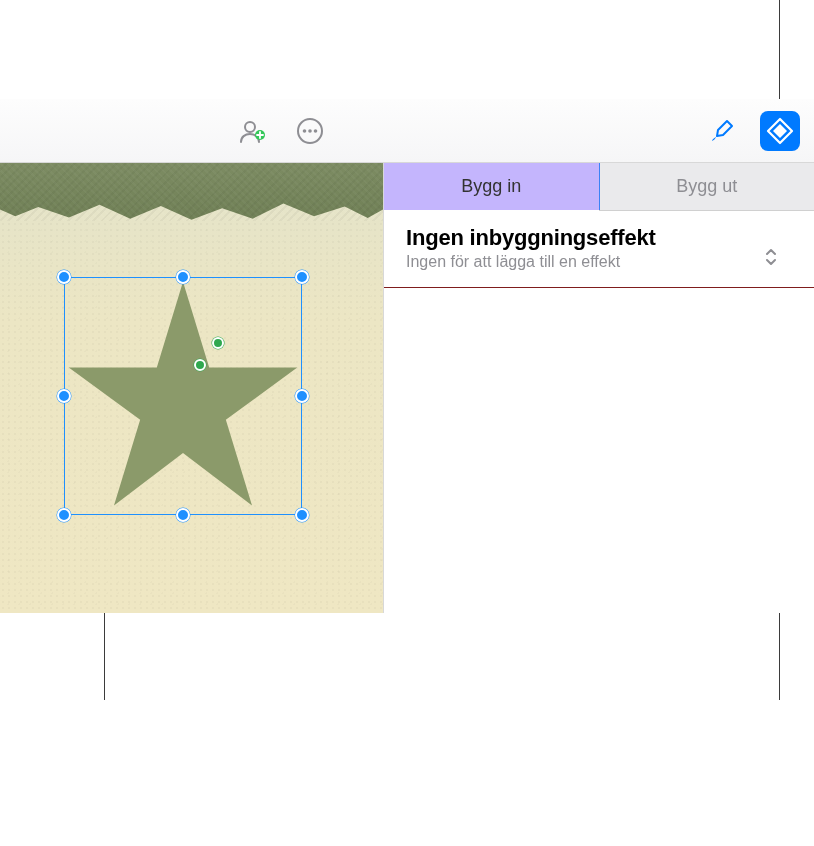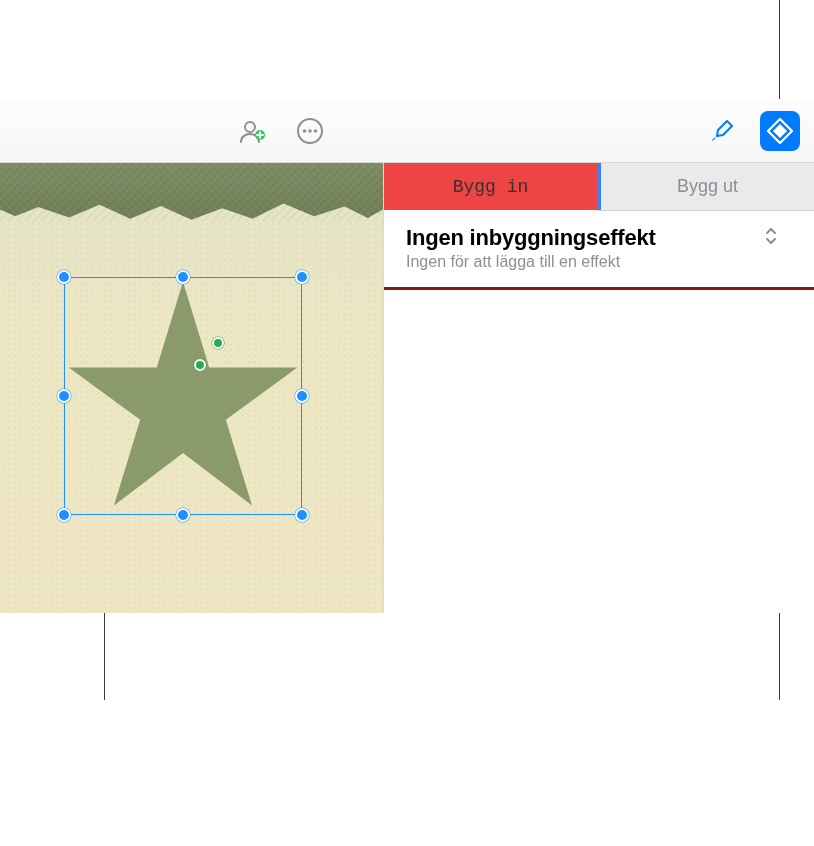--- a/index.html
+++ b/index.html
@@ -32,24 +32,24 @@
   .handle { position:absolute; width:14px; height:14px; border-radius:50%; background:#1e90ff; border:2px solid #fff; box-shadow:0 0 0 0.5px #1e90ff; pointer-events:auto; cursor:grab; }
   .h-tl{left:-7px;top:-7px}.h-tm{left:112px;top:-7px}.h-tr{right:-7px;top:-7px}
   .h-ml{left:-7px;top:112px}.h-mr{right:-7px;top:112px}
   .h-bl{left:-7px;bottom:-7px}.h-bm{left:112px;bottom:-7px}.h-br{right:-7px;bottom:-7px}
   .ghandle { position:absolute; width:12px; height:12px; border-radius:50%; background:#2fa84f; border:2px solid #fff; box-shadow:0 0 0 0.5px #2fa84f; cursor:grab; }
   .g1{left:148px;top:60px}.g2{left:130px;top:82px}
   .inspector { flex:1; display:flex; flex-direction:column; background:#fff; }
   .tabs { display:flex; height:48px; border-bottom:1px solid #d0d0d0; background:#f2f2f3; }
   .tab { flex:1; display:flex; align-items:center; justify-content:center; font-size:18px; font-weight:500; color:#333; cursor:pointer; position:relative; }
   .tab.inactive { color:#8e8e93; background:#eaeaec; }
-  .tab.active-tab { background:#ef4444;font-family:Liberation Mono, monospace; }
+  .tab.active-tab { background:#c4b5fd; }
   .tab.active-tab::after { content:""; position:absolute; left:0; right:0; bottom:-1px; height:1px; background:#fff; }
-  .tab + .tab { border-left:4px solid #3b82f6; }
-  .effect-row { display:flex; align-items:flex-start; padding:14px 32px 16px 22px; border-bottom:3px solid #7f1d1d; cursor:pointer; }
+  .tab + .tab { border-left:1px solid #3b82f6; }
+  .effect-row { display:flex; align-items:flex-end; padding:14px 32px 16px 22px; border-bottom:1px solid #7f1d1d; cursor:pointer; }
   .effect-text { flex:1; }
   .effect-title { font-size:22px; font-weight:700; color:#000; letter-spacing:-0.2px; }
   .effect-sub { font-size:16px; color:#8e8e93; margin-top:2px; }
   .chev { color:#8e8e93; font-size:14px; padding:0 4px; }
   .callout-line { position:absolute; background:#3b3b3b; }
   .cl-vert-top { left:779px; top:0; width:1px; height:106px; }
   .cl-vert-right { left:779px; top:280px; width:1px; height:420px; }
   .cl-vert-left { left:104px; top:470px; width:1px; height:230px; }
 </style>
 </head>

